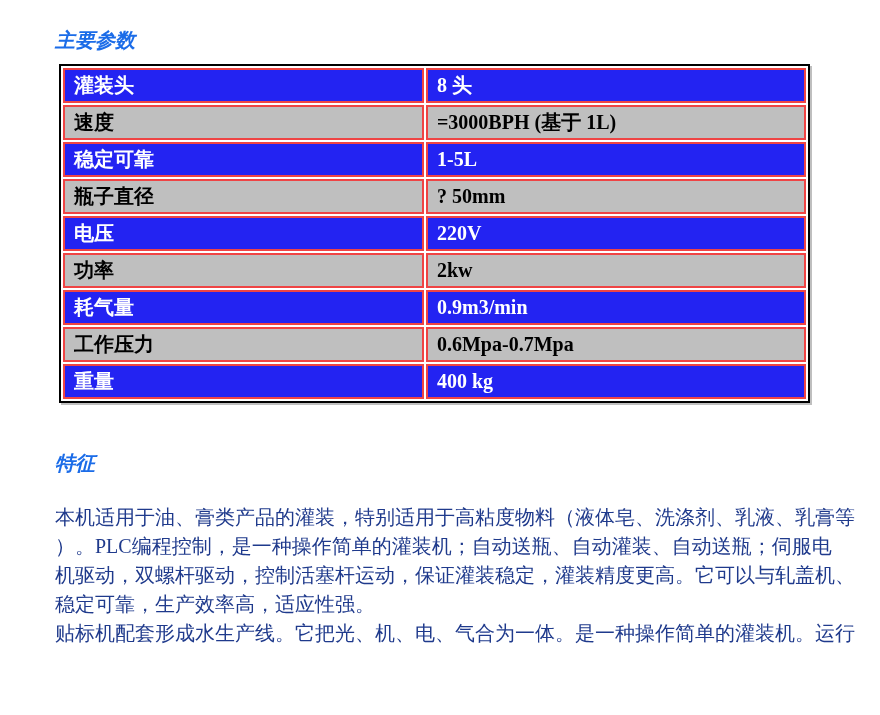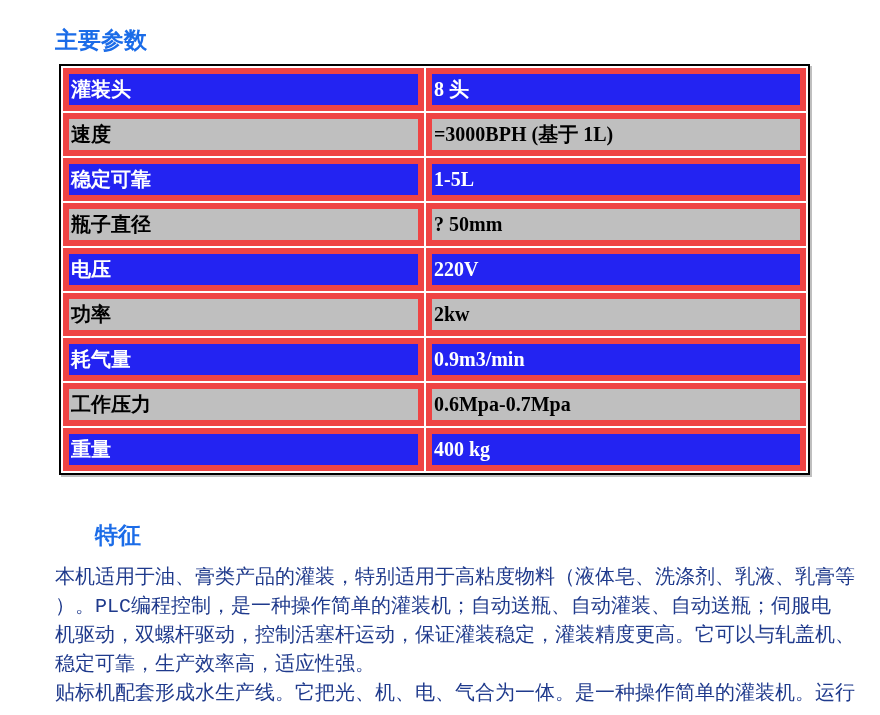--- a/index.html
+++ b/index.html
@@ -12,69 +12,69 @@
     height: 715px;
     font-family: "Liberation Sans", sans-serif;
     overflow: hidden;
   }
   .content {
     padding: 26px 0 0 55px;
     width: 760px;
   }
   .section-title {
     margin: 0;
-    font-size: 23px;
+    font-size: 20px;
     line-height: 28px;
     font-weight: 700;
     color: #1b6ce8;
     font-family: "Liberation Sans", sans-serif;
+    font-style: italic;
   }
   table.spec {
     margin-top: 10px;
     margin-left: 4px;
     border-collapse: separate;
     border-spacing: 2px;
     border: 2px solid #000000;
     background: #ffffff;
     width: 751px;
     table-layout: fixed;
     box-shadow: 2px 2px 0 rgba(0,0,0,0.25);
   }
   table.spec td {
-    border: 6px solid #ef4444;
+    border: 2px solid #ef4444;
     height: 31px;
     line-height: 31px;
-    padding: 0 2px;
+    padding: 0 9px;
     font-size: 20px;
     font-weight: 700;
     font-family: "Liberation Serif", "DejaVu Serif", serif;
     white-space: nowrap;
     overflow: hidden;
     vertical-align: middle;
   }
   table.spec col.c-label { width: 360px; }
   table.spec col.c-value { width: 379px; }
   table.spec tr:nth-child(odd) td {
     background: #2323f2;
     color: #ffffff;
   }
   table.spec tr:nth-child(even) td {
     background: #bfbfbf;
     color: #000000;
   }
   .features-title {
     margin-top: 46px;
-    margin-left: 40px;
   }
   .features-paragraph {
-    margin-top: 14px;
+    margin-top: 26px;
     color: #1f3a8c;
     font-size: 20px;
     line-height: 29px;
-    font-family: Liberation Mono, monospace;
+    font-family: Liberation Serif, serif;
     width: 790px;
   }
   .para-line {
     white-space: nowrap;
   }
 </style>
 </head>
 <body>
 
 <div class="content">

